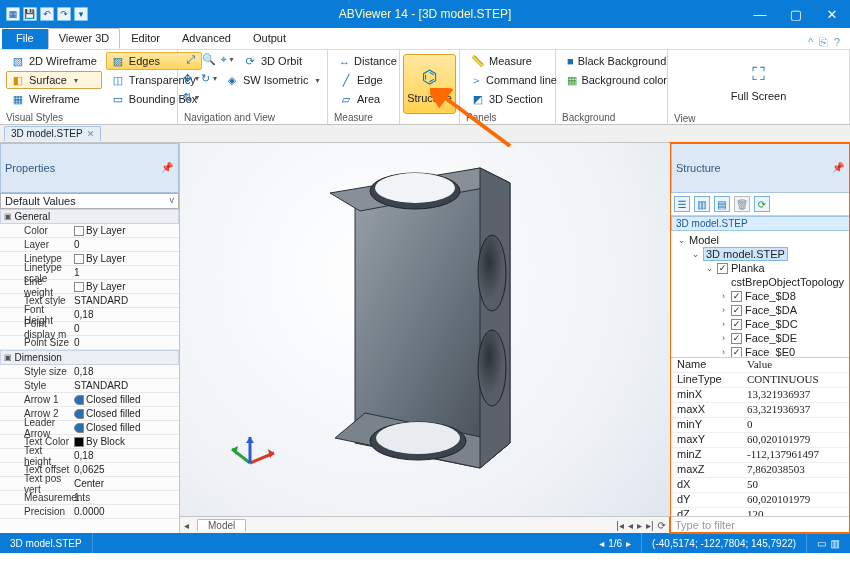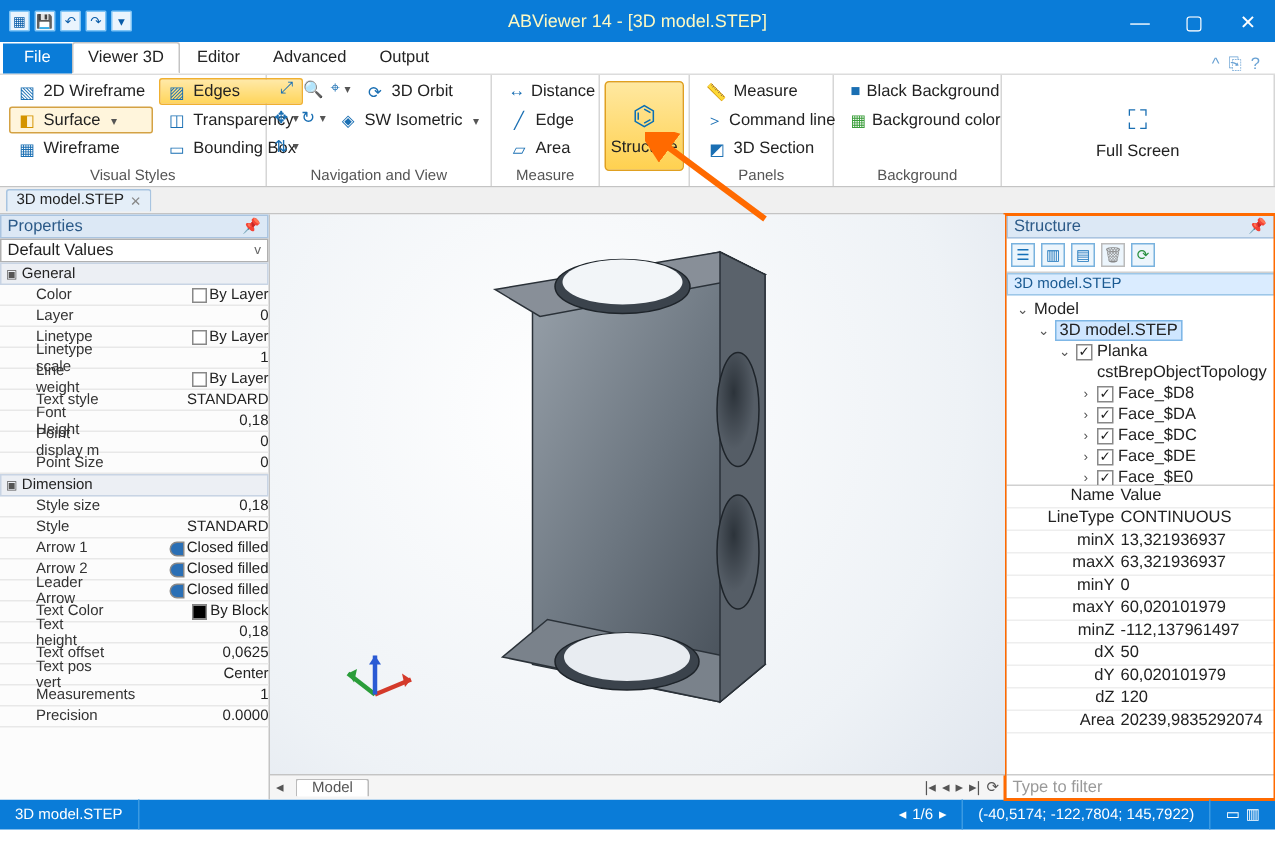--- a/index.html
+++ b/index.html
@@ -17,69 +17,69 @@
 .menus { height:22px; background:#fff; border-bottom:1px solid #dcdcdc; display:flex; align-items:flex-end; padding-left:2px; position:relative;}
 .file-tab { background:#0a7cd8; color:#fff; padding:3px 14px 5px; font-size:11px; cursor:pointer; }
 .menu-tab { padding:3px 10px 4px; font-size:11px; cursor:pointer; border:1px solid transparent; }
 .menu-tab.active { background:#fff; border:1px solid #c4c4c4; border-bottom:1px solid #fff; border-radius:2px 2px 0 0; }
 .help-btns { margin-left:auto; display:flex; gap:6px; padding-right:10px; color:#6aa2d4; font-size:11px;}
 
 
 .ribbon { height:75px; background:#fff; border-bottom:1px solid #c4c4c4; display:flex; }
 .rgroup { border-right:1px solid #d6d6d6; padding:2px 6px 1px; display:flex; flex-direction:column; }
 .rgroup-body { flex:1; display:flex; flex-direction:column; gap:1px; }
-.rgroup-label { text-align:center; font-size:10px; color:#555; padding:1px 0 0; }
+.rgroup-label { font-size:10px; color:#555; padding:1px 0 0; }
 .rbtn { display:flex; align-items:center; gap:4px; padding:1px 4px; font-size:11px; cursor:pointer; white-space:nowrap; border:1px solid transparent; border-radius:2px; }
 .rbtn.box { border:1px solid #d4a244; background:#fff5dc; }
 .rbtn.highlight { border:1px solid #f0b030; background:linear-gradient(#ffe9a8,#ffd55b); }
 .rbig { display:flex; flex-direction:column; align-items:center; justify-content:center; padding:4px 10px; cursor:pointer; gap:3px; font-size:11px; height:60px;}
 .rbig.highlight { background:linear-gradient(#ffe8a0,#ffd150); border:1px solid #e0a020; border-radius:3px; }
 .ricon { width:14px; height:14px; display:inline-flex; align-items:center; justify-content:center; font-size:11px; color:#1a6fb3; }
 .ricon.lg { width:24px; height:24px; font-size:18px; }
 .drop-arr::after{content:"▾";font-size:8px;margin-left:3px;color:#555;}
 
 
 .doc-tabs { height:18px; background:#f0f0f0; border-bottom:1px solid #c4c4c4; display:flex; align-items:center; padding-left:4px; }
 .doc-tab { background:#e4eef8; border:1px solid #a8c4e0; border-bottom:none; padding:1px 6px 2px; font-size:10px; display:flex; align-items:center; gap:4px; cursor:pointer; border-radius:2px 2px 0 0;}
 .doc-tab .x { color:#888; font-size:9px; }
 
 
 .main { display:flex; height:390px; }
 .side-left { width:180px; border-right:1px solid #c4c4c4; display:flex; flex-direction:column; background:#fcfcfc; }
-.panel-title { background:#dce8f5; border:1px solid #aac4e0; padding:1px 4px; font-size:11px; color:#2c5a88; display:flex; align-items:flex-start; }
+.panel-title { background:#dce8f5; border:1px solid #aac4e0; padding:18px 4px; font-size:11px; color:#2c5a88; display:flex; align-items:flex-start; }
 .panel-title .pin { margin-left:auto; font-size:10px; color:#597; }
 .combo { border:1px solid #b0b0b0; padding:1px 4px; font-size:11px; background:#fff; display:flex; }
 .combo::after { content:"v"; margin-left:auto; font-size:9px; color:#666;}
 .prop-section{background:#eceff4;border:1px solid #c8d4e4;padding:1px 3px;font-size:10px;display:flex;align-items:center;gap:3px;}
 .prop-section .tw{font-size:8px;color:#555;}
 .prop-grid { flex:0 0 auto; }
 .prop-row { display:flex; font-size:10px; border-bottom:1px solid #e8e8e8; height:14px; align-items:center; }
 .prop-row .pk { width:72px; padding-left:24px; color:#333; }
-.prop-row .pv { flex:1; padding-left:2px; display:flex; align-items:center; gap:2px;justify-content:flex-end; }
+.prop-row .pv { flex:1; padding-left:2px; display:flex; align-items:center; gap:2px; }
 .pv .sw { width:10px;height:10px;border:1px solid #888;display:inline-block;}
 
 .viewport { flex:1; background:radial-gradient(circle at 40% 35%, #ffffff 0%, #eef2f6 70%, #e0e6ee 100%); position:relative; border-bottom:1px solid #c4c4c4; overflow:hidden;}
 .viewport svg { width:100%; height:100%; }
 .vp-tabs { height:16px; background:#f5f5f5; display:flex; align-items:center; padding:0 4px; gap:8px; font-size:10px; color:#555;}
 .vp-tabs .tab{background:#fff;border:1px solid #bbb;border-bottom:none;padding:0 10px;border-radius:2px 2px 0 0;}
 .vp-tabs .scroll{margin-left:auto;display:flex;gap:4px;}
 
 .side-right { width:180px; border-left:1px solid #c4c4c4; display:flex; flex-direction:column; outline:2px solid #ff6a00; outline-offset:-1px; }
 .struct-toolbar { display:flex; gap:4px; padding:3px; border-bottom:1px solid #d0d0d0; }
 .struct-toolbar .tb{width:16px;height:16px;border:1px solid #79b2de;background:#ecf5fc;display:flex;align-items:center;justify-content:center;font-size:10px;color:#1570b8;cursor:pointer;}
 .struct-head{background:#daecff;border:1px solid #9dc7e8;padding:1px 4px;font-size:10px;color:#1a5a92;}
 .tree{flex:0 0 127px;overflow:auto;font-size:11px;padding:2px 0 2px 2px;border-bottom:1px solid #d0d0d0;}
 .tree-row{display:flex;align-items:center;gap:3px;height:14px;cursor:pointer;}
 .tree-row .tw{width:9px;display:inline-block;text-align:center;font-size:9px;color:#555;}
 .tree-row .cb{width:11px;height:11px;border:1px solid #888;display:inline-flex;align-items:center;justify-content:center;font-size:9px;color:#222;}
 .tree-row .lbl.sel{background:#cfe6ff;border:1px solid #7fb7e6;padding:0 2px;}
 .struct-props{flex:1;overflow:auto;font-size:11px;}
 .sp-row{display:flex;height:15px;border-bottom:1px solid #eee;}
-.sp-row .k{width:72px;padding-left:6px;text-align:right;}
-.sp-row .v{flex:1;padding-left:4px;}
+.sp-row .k{width:72px;padding-left:6px;}
+.sp-row .v{flex:1;padding-left:4px;font-family:Liberation Serif, serif;}
 .filter-box{border-top:1px solid #ccc;padding:2px 4px;color:#999;font-size:11px;}
 
 
 .status{height:20px;background:#0a7cd8;color:#fff;display:flex;align-items:center;font-size:10px;}
 .status .cell{padding:0 10px;border-right:1px solid #3b9ae2;height:100%;display:flex;align-items:center;gap:4px;}
 .status .spacer{flex:1;border-right:none;}
 
 
 .anno-arrow{position:absolute;pointer-events:none;}
 
@@ -235,20 +235,21 @@
     <div class="rgroup-label">Background</div>
   </div>
 
   <div class="rgroup" style="flex:1">
     <div class="rgroup-body" style="align-items:center;justify-content:center">
       <div class="rbig">
         <span class="ricon lg">⛶</span>
         <span>Full Screen</span>
       </div>
     </div>
+    <div class="rgroup-label">View</div>
   </div>
 </div>
 
 <div class="doc-tabs">
   <div class="doc-tab">
     <span>3D model.STEP</span>
     <span class="x">✕</span>
   </div>
 </div>
 
@@ -480,20 +481,24 @@
         </div>
         <div class="sp-row">
           <div class="k">maxY</div>
           <div class="v">60,020101979</div>
         </div>
         <div class="sp-row">
           <div class="k">minZ</div>
           <div class="v">-112,137961497</div>
         </div>
         <div class="sp-row">
+          <div class="k">maxZ</div>
+          <div class="v">7,862038503</div>
+        </div>
+        <div class="sp-row">
           <div class="k">dX</div>
           <div class="v">50</div>
         </div>
         <div class="sp-row">
           <div class="k">dY</div>
           <div class="v">60,020101979</div>
         </div>
         <div class="sp-row">
           <div class="k">dZ</div>
           <div class="v">120</div>

